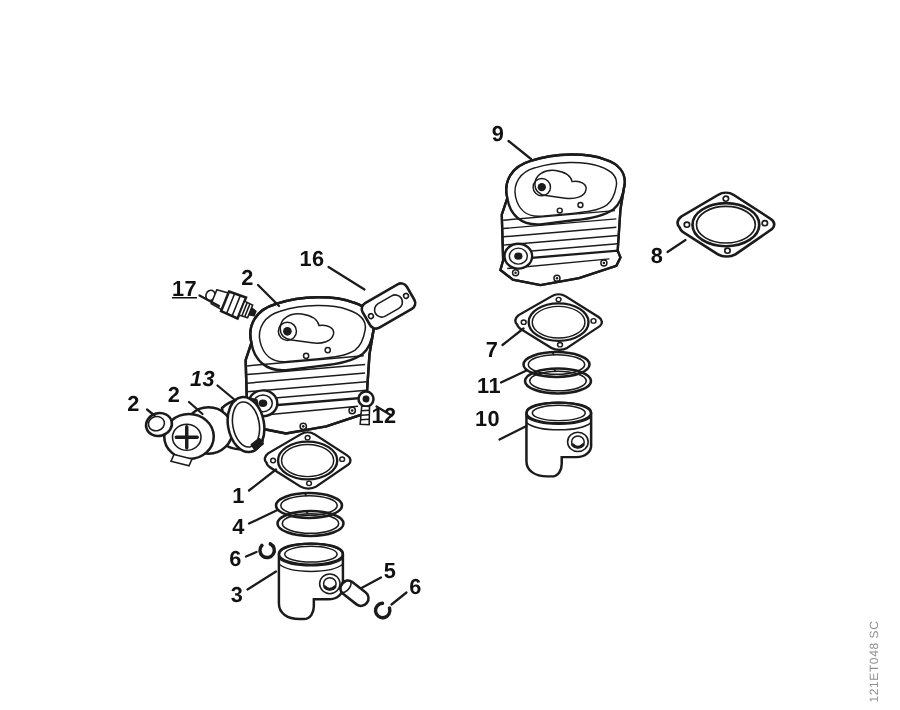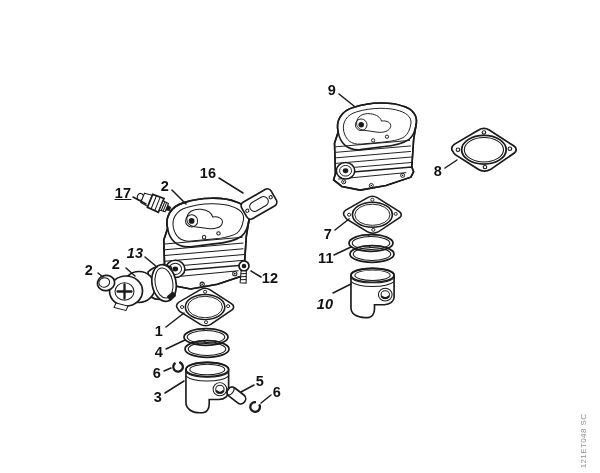--- a/index.html
+++ b/index.html
@@ -229,28 +229,28 @@
       </g>
   </svg>
 
   <div id="callout-layer">
       <div class="callout" style="left: 123px; top: 193px; text-decoration: underline;">17</div>
       <div class="callout" style="left: 165px; top: 186px;">2</div>
       <div class="callout" style="left: 208px; top: 173px; text-align: right;">16</div>
       <div class="callout" style="left: 135px; top: 253px; font-style: italic;">13</div>
       <div class="callout" style="left: 116px; top: 264px;">2</div>
       <div class="callout" style="left: 89px; top: 270px;">2</div>
-      <div class="callout" style="left: 270px; top: 278px; text-align: right;">12</div>
+      <div class="callout" style="left: 256px; top: 278px; text-align: right;">12</div>
       <div class="callout" style="left: 159px; top: 331px;">1</div>
       <div class="callout" style="left: 159px; top: 352px;">4</div>
       <div class="callout" style="left: 157px; top: 373px;">6</div>
       <div class="callout" style="left: 158px; top: 397px;">3</div>
       <div class="callout" style="left: 260px; top: 381px;">5</div>
       <div class="callout" style="left: 277px; top: 392px;">6</div>
       <div class="callout" style="left: 332px; top: 90px;">9</div>
       <div class="callout" style="left: 438px; top: 171px;">8</div>
       <div class="callout" style="left: 328px; top: 234px;">7</div>
       <div class="callout" style="left: 326px; top: 258px;">11</div>
-      <div class="callout" style="left: 325px; top: 304px; font-style: italic;">10</div>
+      <div class="callout" style="left: 325px; top: 280px;">10</div>
     </div>
 
   <div class="watermark">121ET048 SC</div>
 </div>
 
 </body></html>

